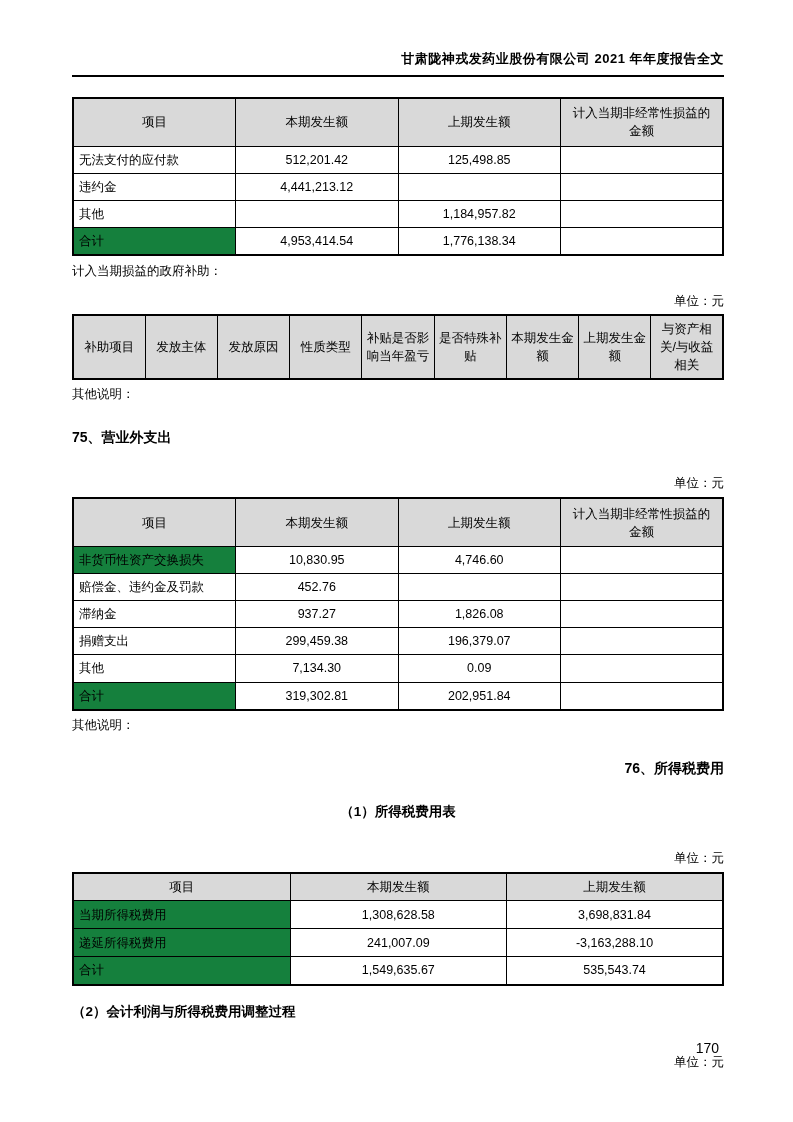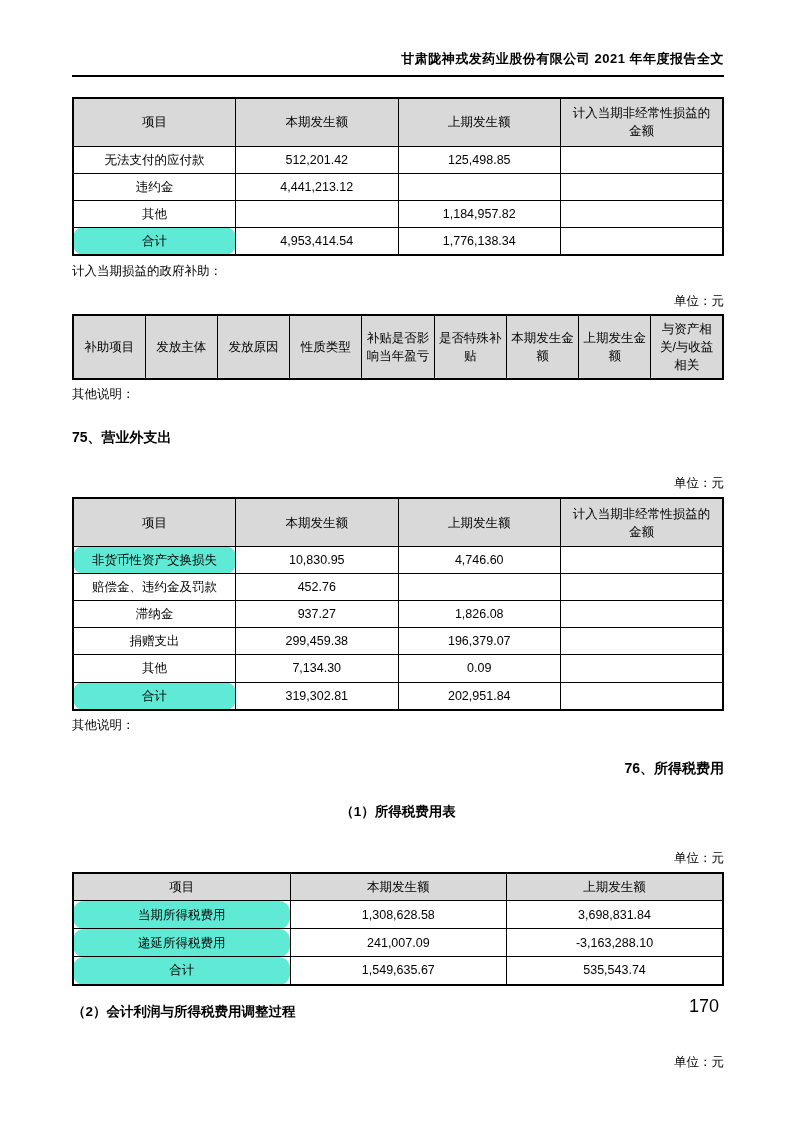--- a/index.html
+++ b/index.html
@@ -37,38 +37,38 @@
     border: 1px solid #000;
     vertical-align: middle;
     line-height: 1.45;
   }
   th.hdr {
     background: #d9d9d9;
     font-weight: normal;
     text-align: center;
     padding: 4px 6px;
   }
-  td.lbl { text-align: center; padding: 4px 5px; }
+  td.lbl { text-align: left; padding: 4px 5px; }
   td.num { text-align: center; padding: 4px 6px; }
-  td.shaded { background: #5eead4; border-radius: 11px; }
+  td.shaded { background: #15803d; }
   .t1 th.hdr { height: 48px; }
   .t1 td { height: 27px; }
   .tgrant th.hdr { height: 54px; padding: 4px 3px; }
   .t3 th.hdr { height: 27px; }
   .t3 td { height: 28px; }
   .plain-text { font-size: 12.5px; line-height: 1.4; }
   .unit-label { text-align: right; font-size: 12.5px; }
   .sec-heading { font-weight: bold; font-size: 14px; }
   .sub-heading { font-weight: bold; font-size: 13.5px; }
   .mt-table1 { margin-top: 20px; }
   .page-number {
     position: absolute;
     right: 74px;
-    top: 996px;
-    font-size: 18px;
+    top: 1040px;
+    font-size: 14px;
   }
 </style>
 </head>
 <body>
 
 <div class="page">
   <div class="content">
 
     <div class="doc-header">甘肃陇神戎发药业股份有限公司 2021 年年度报告全文</div>
 

